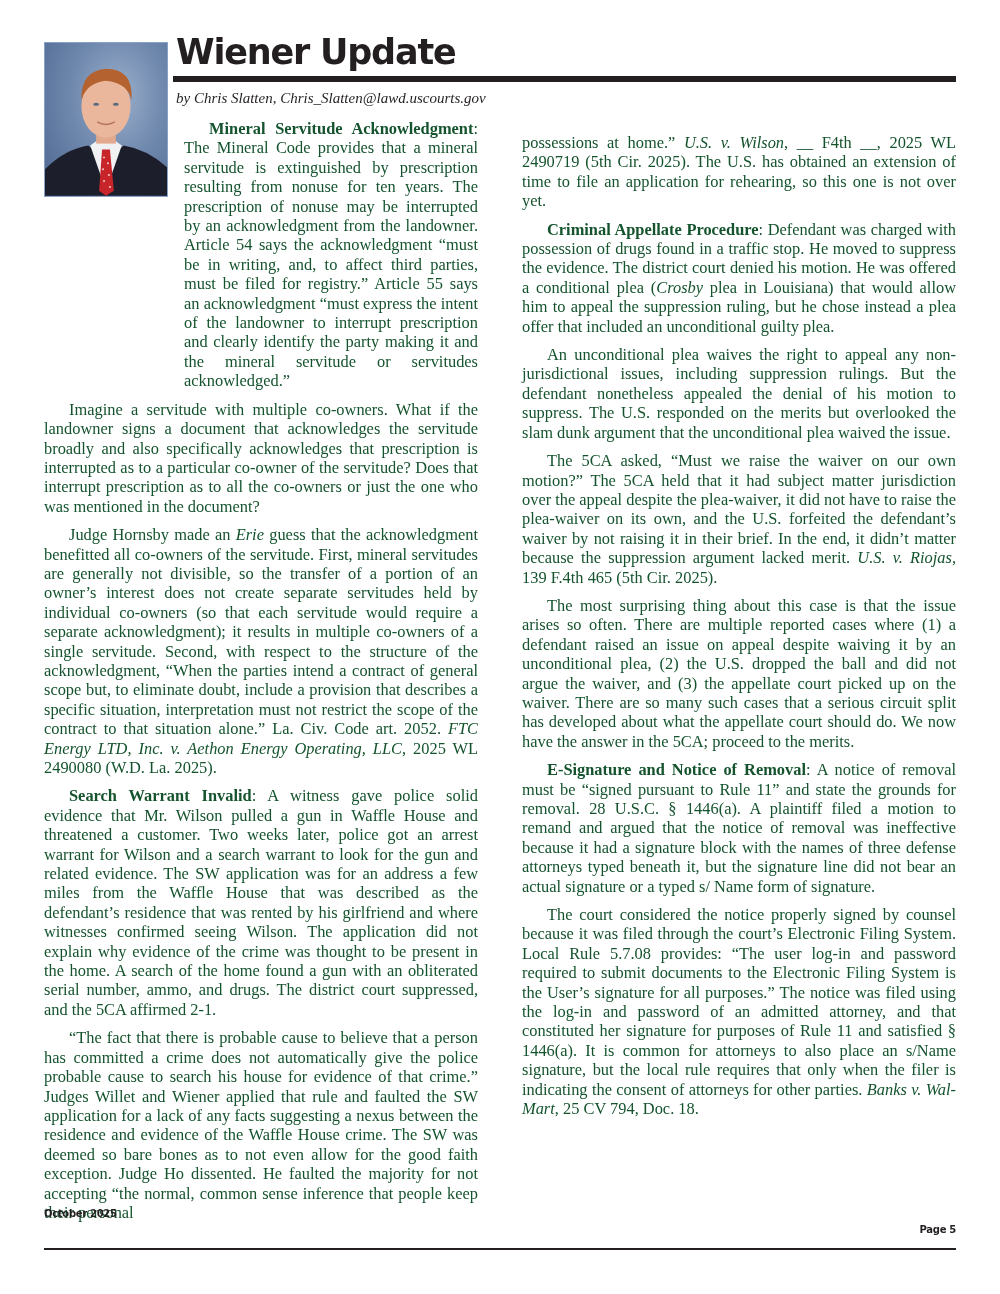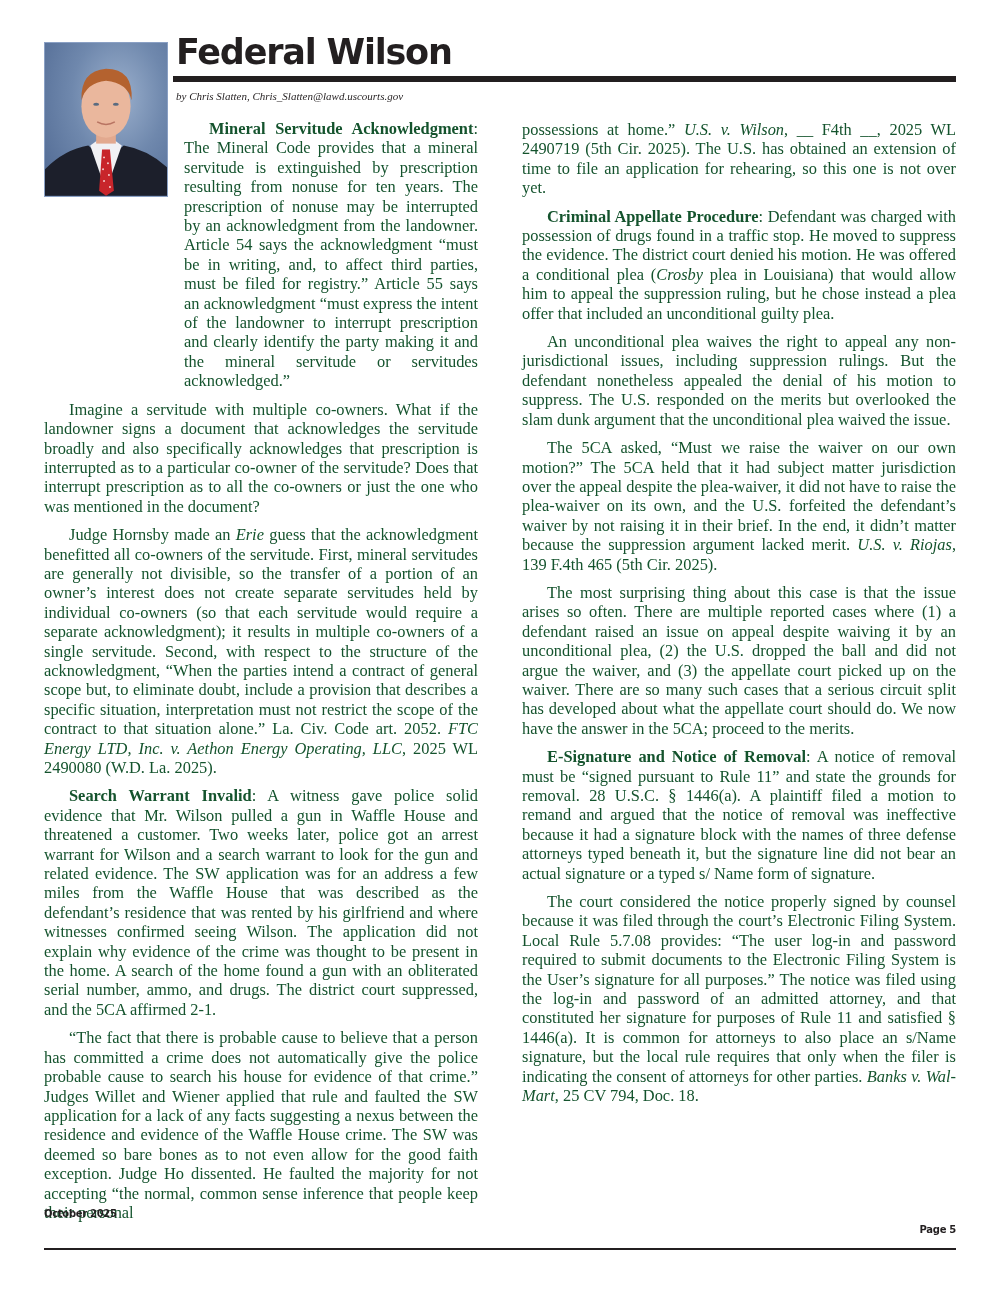--- a/index.html
+++ b/index.html
@@ -11,30 +11,30 @@
   }
   .photo svg { display: block; width: 100%; height: 100%; }
   .title {
     position: absolute; left: 176px; top: 30px;
     font-family: "DejaVu Sans", sans-serif; font-weight: bold; font-size: 35px;
     letter-spacing: -1.2px; color: #231f20; line-height: 44px; white-space: nowrap;
   }
   .title-rule { position: absolute; left: 173px; top: 76px; width: 783px; height: 6px; background: #231f20; }
   .byline {
     position: absolute; left: 176px; top: 90px;
-    font-family: "Liberation Serif", serif; font-style: italic; font-size: 11px; color: #231f20; white-space: nowrap;
+    font-family: "Liberation Serif", serif; font-style: italic; font-size: 15px; color: #231f20; white-space: nowrap;
   }
   .col {
     position: absolute; font-family: "Liberation Serif", serif; font-size: 16.4px; line-height: 19.4px;
     text-align: justify; color: #14532d;
   }
   .col p { margin: 0 0 9px 0; text-indent: 25px; }
   .col p.noindent { text-indent: 0; }
   .col-left { left: 44px; top: 119px; width: 434px; }
-  .col-right { left: 522px; top: 120px; width: 434px; }
+  .col-right { left: 522px; top: 133px; width: 434px; }
   .float-spacer { float: left; width: 140px; height: 97px; }
   .col b { font-weight: bold; }
   .col i { font-style: italic; }
   .footer-rule { position: absolute; left: 44px; top: 1248px; width: 912px; height: 2px; background: #231f20; }
   .footer-left, .footer-right {
     position: absolute; top: 1208px; font-family: "DejaVu Sans", sans-serif; font-weight: bold;
     font-size: 10px; color: #231f20; letter-spacing: -0.3px;
   }
   .footer-left { left: 44px; }
   .footer-right { right: 44px; margin-top: 16px; }
@@ -65,21 +65,21 @@
 
     <path d="M37 58 Q36 28 62 26 Q90 26 88 58 Q84 40 62 38 Q42 40 37 58 Z" fill="#b4622f"></path>
 
     <ellipse cx="52" cy="62" rx="3" ry="1.6" fill="#5a6b80"></ellipse>
     <ellipse cx="72" cy="62" rx="3" ry="1.6" fill="#5a6b80"></ellipse>
 
     <path d="M53 80 Q62 85 71 80" stroke="#b87462" stroke-width="1.5" fill="none"></path>
   </svg>
 </div>
 
-<div class="title">Federal Wilson</div>
+<div class="title">Wiener Update</div>
 <div class="title-rule"></div>
 <div class="byline">by Chris Slatten, Chris_Slatten@lawd.uscourts.gov</div>
 
 <div class="col col-left">
   <div class="float-spacer"></div>
   <p style="text-indent:25px; margin-left:140px;"><b>Mineral Servitude Acknowledgment</b><span>: The Mineral Code provides that a mineral servitude is extinguished by prescription resulting from nonuse for ten years. The prescription of nonuse may be interrupted by an acknowledgment from the landowner. Article 54 says the acknowledgment “must be in writing, and, to affect third parties, must be filed for registry.” Article 55 says an acknowledgment “must express the intent of the landowner to interrupt prescription and clearly identify the party making it and the mineral servitude or servitudes acknowledged.”</span></p>
   <p>Imagine a servitude with multiple co-owners. What if the landowner signs a document that acknowledges the servitude broadly and also specifically acknowledges that prescription is interrupted as to a particular co-owner of the servitude? Does that interrupt prescription as to all the co-owners or just the one who was mentioned in the document?</p>
   <p><span>Judge Hornsby made an </span><i>Erie</i><span> guess that the acknowledgment benefitted all co-owners of the servitude. First, mineral servitudes are generally not divisible, so the transfer of a portion of an owner’s interest does not create separate servitudes held by individual co-owners (so that each servitude would require a separate acknowledgment); it results in multiple co-owners of a single servitude. Second, with respect to the structure of the acknowledgment, “When the parties intend a contract of general scope but, to eliminate doubt, include a provision that describes a specific situation, interpretation must not restrict the scope of the contract to that situation alone.” La. Civ. Code art. 2052. </span><i>FTC Energy LTD, Inc. v. Aethon Energy Operating, LLC</i><span>, 2025 WL 2490080 (W.D. La. 2025).</span></p>
   <p><b>Search Warrant Invalid</b><span>: A witness gave police solid evidence that Mr. Wilson pulled a gun in Waffle House and threatened a customer. Two weeks later, police got an arrest warrant for Wilson and a search warrant to look for the gun and related evidence. The SW application was for an address a few miles from the Waffle House that was described as the defendant’s residence that was rented by his girlfriend and where witnesses confirmed seeing Wilson. The application did not explain why evidence of the crime was thought to be present in the home.  A search of the home found a gun with an obliterated serial number, ammo, and drugs. The district court suppressed, and the 5CA affirmed 2-1.</span></p>
   <p>“The fact that there is probable cause to believe that a person has committed a crime does not automatically give the police probable cause to search his house for evidence of that crime.” Judges Willet and Wiener applied that rule and faulted the SW application for a lack of any facts suggesting a nexus between the residence and evidence of the Waffle House crime. The SW was deemed so bare bones as to not even allow for the good faith exception. Judge Ho dissented. He faulted the majority for not accepting “the normal, common sense inference that people keep their personal</p>

